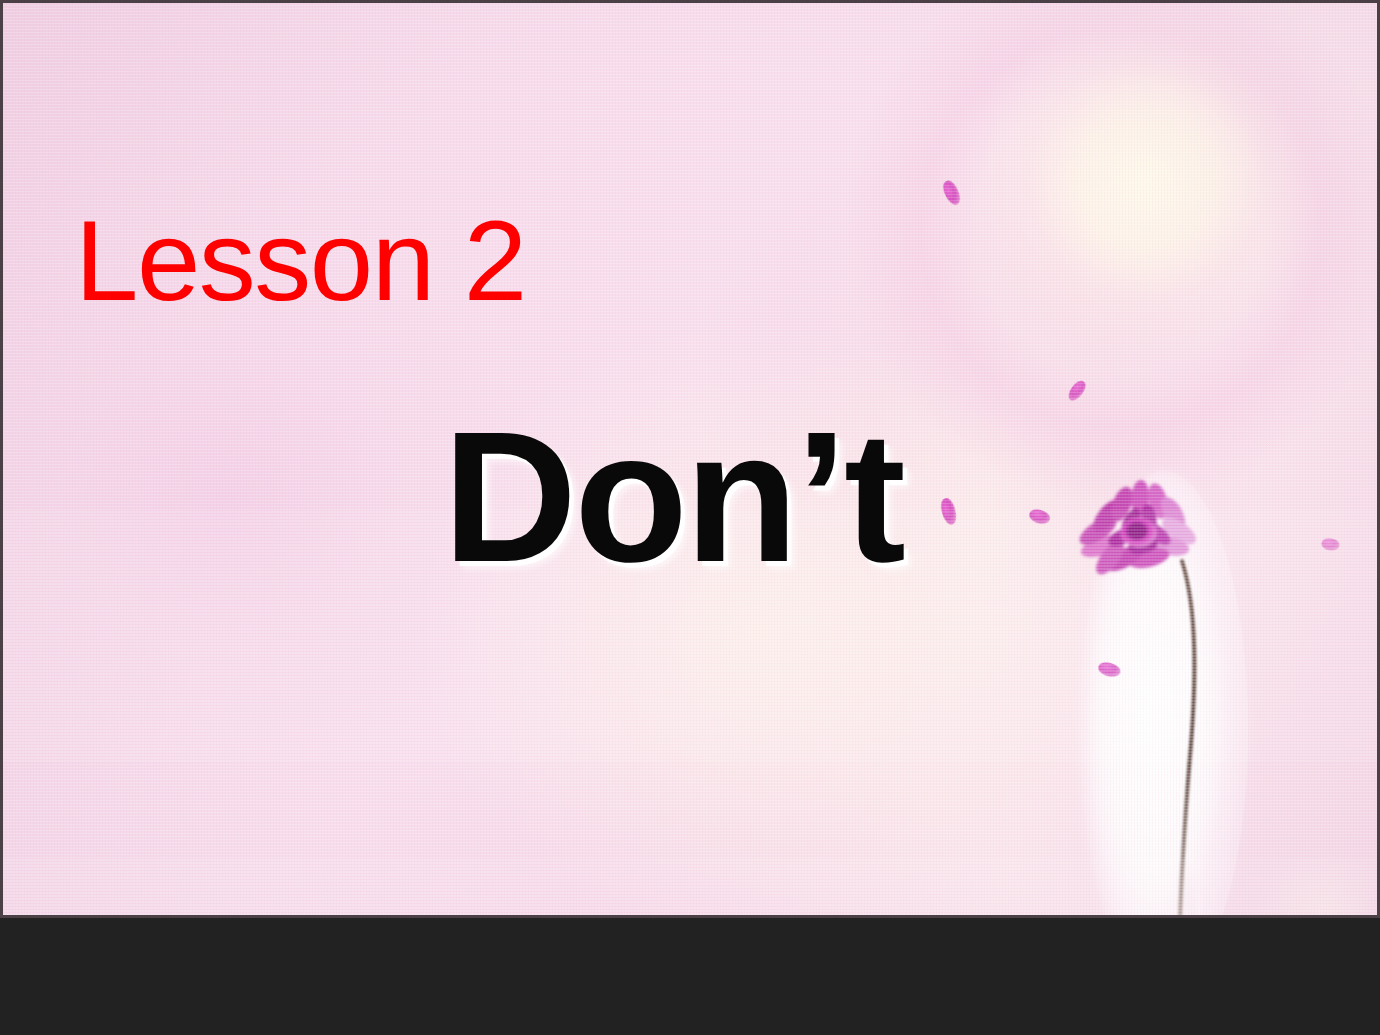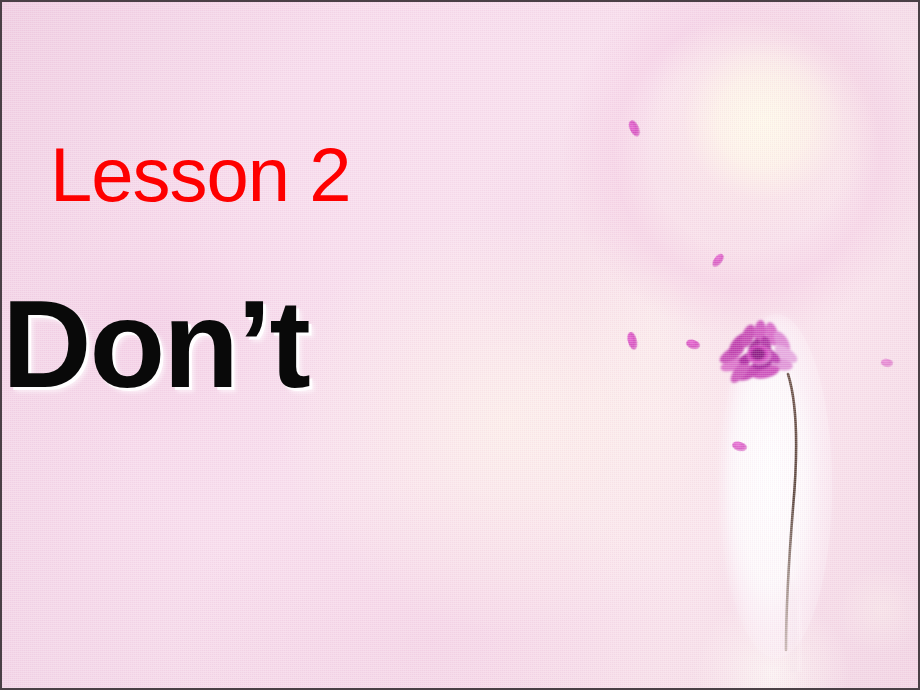--- a/index.html
+++ b/index.html
@@ -3,21 +3,21 @@
 <meta charset="utf-8">
 <style>
   html, body {
     margin: 0;
     padding: 0;
     background: #222;
   }
   #slide {
     position: relative;
     width: 920px;
-    height: 690px;
+    height: 612px;
     overflow: hidden;
     box-sizing: border-box;
     border: 2px solid #4a4046;
     background: #f6dceb;
     font-family: "Liberation Sans", sans-serif;
   }
 
   
   .bg-layer {
     position: absolute;
@@ -142,23 +142,23 @@
     font-size: 76px;
     font-weight: 400;
     letter-spacing: -1px;
     color: #fe0000;
     line-height: 1;
     white-space: nowrap;
   }
   #title-block {
     position: absolute;
     left: 0;
-    top: 260px;
+    top: 248px;
     width: 600px;
-    text-align: left;
+    text-align: right;
     line-height: 1.33;
   }
   .title-line {
     display: block;
     font-size: 124px;
     font-weight: bold;
     letter-spacing: -2px;
     color: #090909;
     text-shadow:
        3px 3px 0 rgba(255,255,255,0.92),

